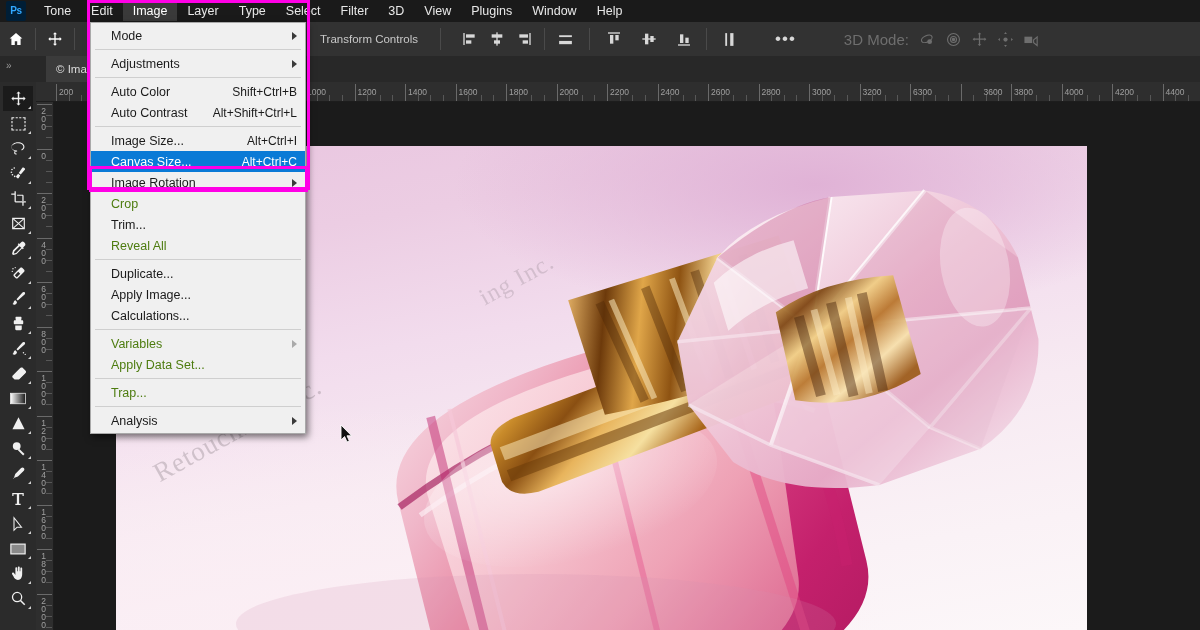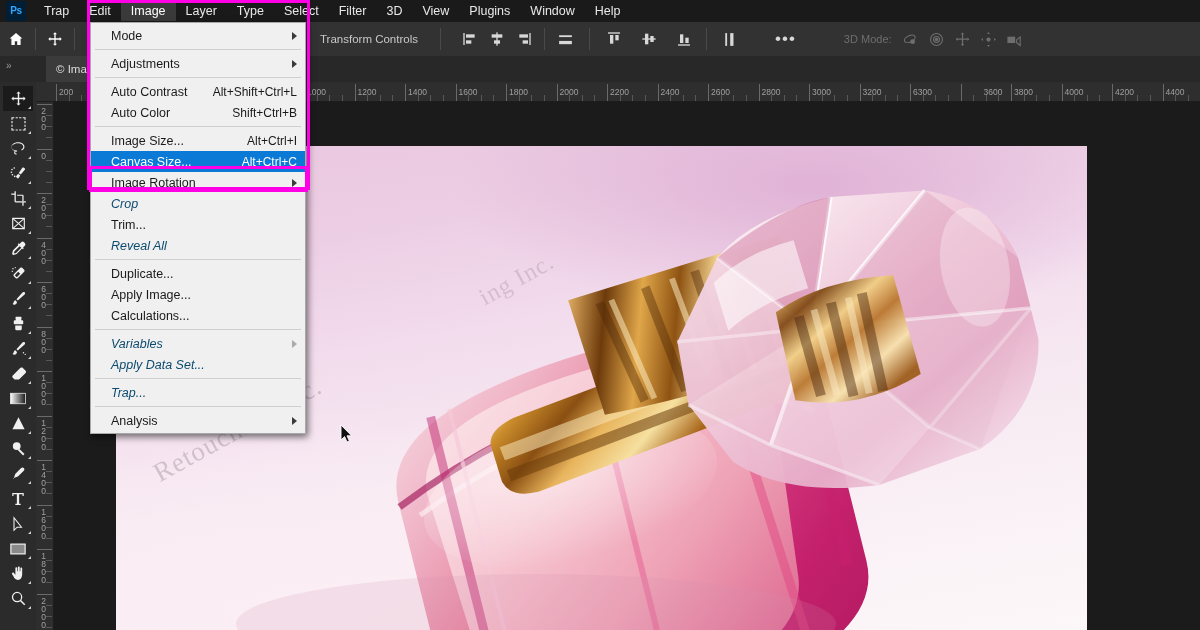--- a/index.html
+++ b/index.html
@@ -36,21 +36,21 @@
   .opt-btn {
     width: 32px; height: 32px; display: flex; align-items: center; justify-content: center;
   }
   .opt-btn.home svg, .opt-btn.move svg { fill: #ffffff; }
   .opt-sep { width: 1px; height: 22px; background: #4a4a4a; margin: 0 3px; }
   .opt-label { color: #c8c8c8; font-size: 11.5px; white-space: nowrap; }
   .align-grp { display: flex; align-items: center; gap: 3px; }
   .align-btn { width: 24px; height: 24px; display: flex; align-items: center; justify-content: center; }
   .align-btn svg { fill: #d8d8d8; }
   .dots { color: #d8d8d8; font-size: 17px; letter-spacing: 1px; padding: 0 6px; }
-  .mode3d { color: #6e6e6e; font-size: 11px; margin-right: 6px; }
+  .mode3d { color: #6e6e6e; font-size: 15px; margin-right: 6px; }
   .i3d { width: 26px; height: 24px; display: flex; align-items: center; justify-content: center; }
   .i3d svg { fill: none; stroke: #6e6e6e; stroke-width: 1.6; }
 
   
   .tabbar {
     position: absolute; left: 0; top: 56px; width: 1200px; height: 26px;
     background: #282828; z-index: 15;
   }
   .doctab {
     position: absolute; left: 46px; top: 0; height: 26px;
@@ -125,21 +125,21 @@
     position: absolute; left: 90px; top: 22px; width: 216px;
     background: #f0f0f0; border: 1px solid #a9a9a9;
     box-shadow: 2px 3px 7px rgba(0,0,0,0.55); z-index: 60;
     padding: 2px 0 2px 0;
     font-family: "Liberation Sans", sans-serif;
   }
   .dd-item {
     position: relative; height: 21px; display: flex; align-items: center;
     padding: 0 8px 0 20px; color: #1a1a1a; font-size: 12.5px; white-space: nowrap;
   }
-  .dd-item.disabled { color: #0c4a6e; font-style: italic; }
+  .dd-item.disabled { color: #4d7c0f; }
   .dd-item.sel { background: #0a7ad6; color: #ffffff; }
   .dd-item .shortcut { margin-left: auto; font-size: 12px; padding-left: 14px; }
   .dd-item .arrow {
     position: absolute; right: 8px; top: 50%; transform: translateY(-50%);
     width: 0; height: 0; border-top: 4px solid transparent;
     border-bottom: 4px solid transparent; border-left: 5px solid #3a3a3a;
   }
   .dd-item.disabled .arrow { border-left-color: #aaa; }
   .dd-sep { height: 1px; background: #cfcfcf; margin: 3px 4px; }
 
@@ -700,21 +700,21 @@
       <svg width="19" height="17" viewBox="0 0 26 24">
           <rect x="3" y="8" width="11" height="9" fill="#6e6e6e" stroke="none"></rect>
           <path d="M16 12.5l5-4v12l-5-4z" fill="none" stroke="#6e6e6e" stroke-width="1.6"></path>
         </svg>
     </div>
   </div>
 
   <div class="menubar">
     <div class="ps-logo">Ps</div>
     <div id="menubar-items" style="display:flex;align-items:center">
-        <div class="mi">Trap</div>
+        <div class="mi">Tone</div>
         <div class="mi">Edit</div>
         <div class="mi active">Image</div>
         <div class="mi">Layer</div>
         <div class="mi">Type</div>
         <div class="mi">Select</div>
         <div class="mi">Filter</div>
         <div class="mi">3D</div>
         <div class="mi">View</div>
         <div class="mi">Plugins</div>
         <div class="mi">Window</div>
@@ -727,26 +727,26 @@
         <span>Mode</span>
         <span class="arrow"></span>
       </div>
       <div class="dd-sep"></div>
       <div class="dd-item">
         <span>Adjustments</span>
         <span class="arrow"></span>
       </div>
       <div class="dd-sep"></div>
       <div class="dd-item">
+        <span>Auto Color</span>
+        <span class="shortcut">Shift+Ctrl+B</span>
+      </div>
+      <div class="dd-item">
         <span>Auto Contrast</span>
         <span class="shortcut">Alt+Shift+Ctrl+L</span>
-      </div>
-      <div class="dd-item">
-        <span>Auto Color</span>
-        <span class="shortcut">Shift+Ctrl+B</span>
       </div>
       <div class="dd-sep"></div>
       <div class="dd-item">
         <span>Image Size...</span>
         <span class="shortcut">Alt+Ctrl+I</span>
       </div>
       <div class="dd-item sel">
         <span>Canvas Size...</span>
         <span class="shortcut">Alt+Ctrl+C</span>
       </div>

